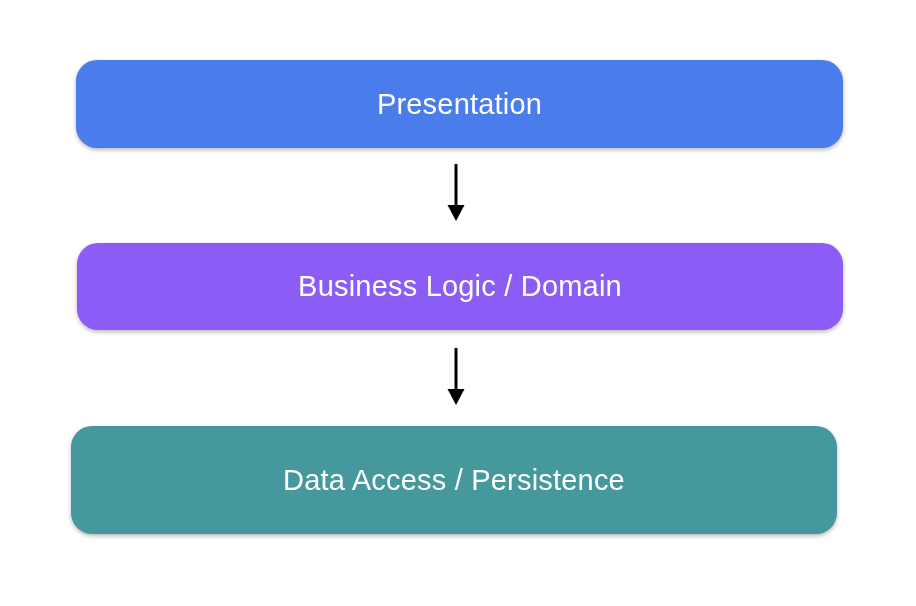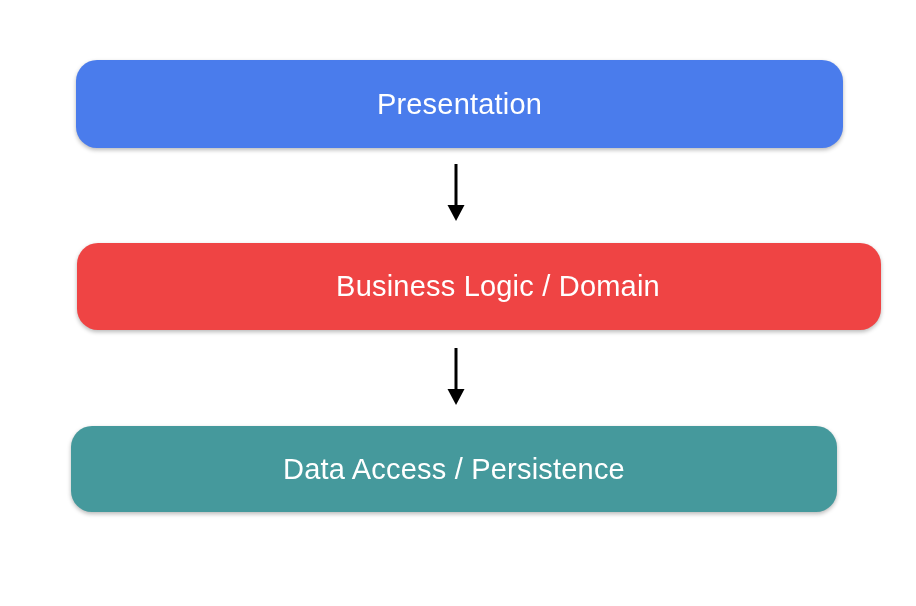--- a/index.html
+++ b/index.html
@@ -24,21 +24,21 @@
   }
   .layer-label {
     font-size: 29px;
     font-weight: 400;
     letter-spacing: 0.2px;
     white-space: nowrap;
     user-select: none;
   }
   .box-0 { left: 76px; top: 60px;  width: 767px; height: 88px; }
   .box-1 { left: 77px; top: 243px; width: 766px; height: 87px; }
-  .box-2 { left: 71px; top: 426px; width: 766px; height: 86px; }
+  .box-2 { left: 71px; top: 426px; width: 766px; height: 108px; }
   .arrow {
     position: absolute;
     width: 24px;
     height: 60px;
     color: #000000;
   }
   .arrow-0 { left: 444px; top: 163px; }
   .arrow-1 { left: 444px; top: 347px; }
 </style>
 </head>
@@ -48,21 +48,21 @@
 
   <div class="layer-box box-0" style="background-color: rgb(74, 124, 236);">
     <span class="layer-label" style="color: rgb(255, 255, 255);">Presentation</span>
   </div>
 
   <svg class="arrow arrow-0" viewBox="0 0 24 60" aria-hidden="true" style="color: rgb(0, 0, 0);">
     <line x1="12" y1="1" x2="12" y2="44" stroke="currentColor" stroke-width="3"></line>
     <polygon points="3.5,42 20.5,42 12,58" fill="currentColor"></polygon>
   </svg>
 
-  <div class="layer-box box-1" style="background-color: #ef4444; padding-left: 38px;">
+  <div class="layer-box box-1" style="background-color: #8b5cf6;">
     <span class="layer-label" style="color: rgb(255, 255, 255);">Business Logic / Domain</span>
   </div>
 
   <svg class="arrow arrow-1" viewBox="0 0 24 60" aria-hidden="true" style="color: rgb(0, 0, 0);">
     <line x1="12" y1="1" x2="12" y2="44" stroke="currentColor" stroke-width="3"></line>
     <polygon points="3.5,42 20.5,42 12,58" fill="currentColor"></polygon>
   </svg>
 
   <div class="layer-box box-2" style="background-color: rgb(69, 153, 156);">
     <span class="layer-label" style="color: rgb(255, 255, 255);">Data Access / Persistence</span>

